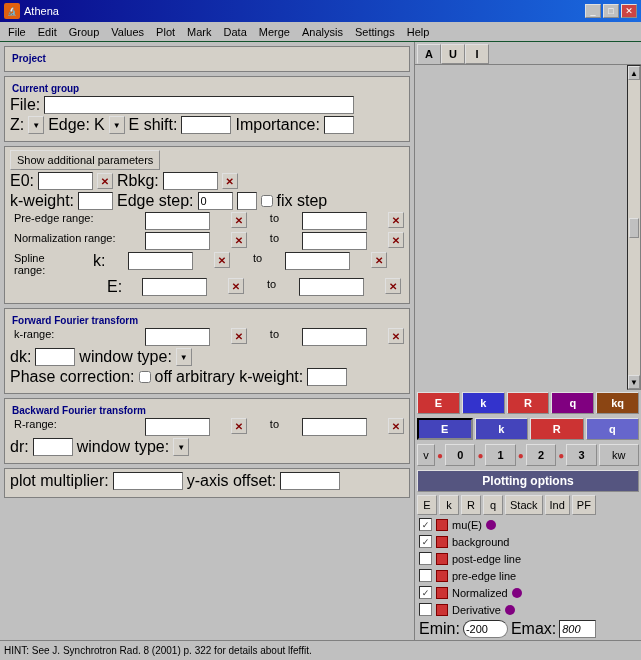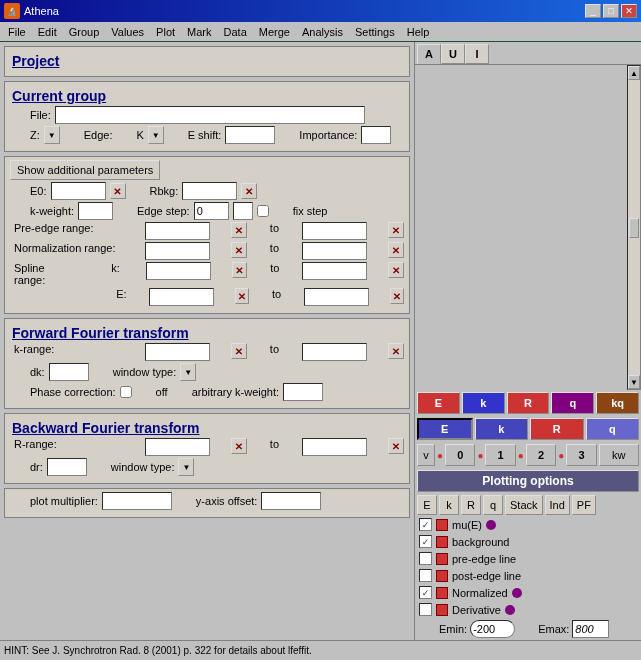--- a/index.html
+++ b/index.html
@@ -76,30 +76,28 @@
       overflow-y: auto;
       padding: 4px;
     }
     .right-panel {
       width: 226px;
       background: #c0c0c0;
       display: flex;
       flex-direction: column;
     }
     .section-header {
-      font-size: 14px;
+      font-size: 10px;
       font-weight: bold;
       color: #000080;
       padding: 3px 2px 2px 2px;
-      text-decoration: underline;
     }
     .label {
-      font-size: 11px;
+      font-size: 16px;
       white-space: nowrap;
-      margin-left: 20px;
     }
     input[type="text"] {
       height: 18px;
       border: 1px inset #808080;
       background: white;
       font-size: 11px;
       padding: 0 2px;
     }
     .section-box {
       border: 1px solid #808080;
@@ -579,27 +577,27 @@
 
       <div class="checkbox-option-row">
         <div class="checkbox-checked">✓</div>
         <span class="red-square"></span>
         <span class="checkbox-label">background</span>
       </div>
 
       <div class="checkbox-option-row">
         <div class="checkbox-checked" style="background:white;"></div>
         <span class="red-square"></span>
-        <span class="checkbox-label">pre-edge line</span>
+        <span class="checkbox-label">post-edge line</span>
       </div>
 
       <div class="checkbox-option-row">
         <div class="checkbox-checked" style="background:white;"></div>
         <span class="red-square"></span>
-        <span class="checkbox-label">post-edge line</span>
+        <span class="checkbox-label">pre-edge line</span>
       </div>
 
       <div class="checkbox-option-row">
         <div class="checkbox-checked">✓</div>
         <span class="red-square"></span>
         <span class="checkbox-label">Normalized</span>
         <span class="circle-dot dot-purple"></span>
       </div>
 
       <div class="checkbox-option-row">

